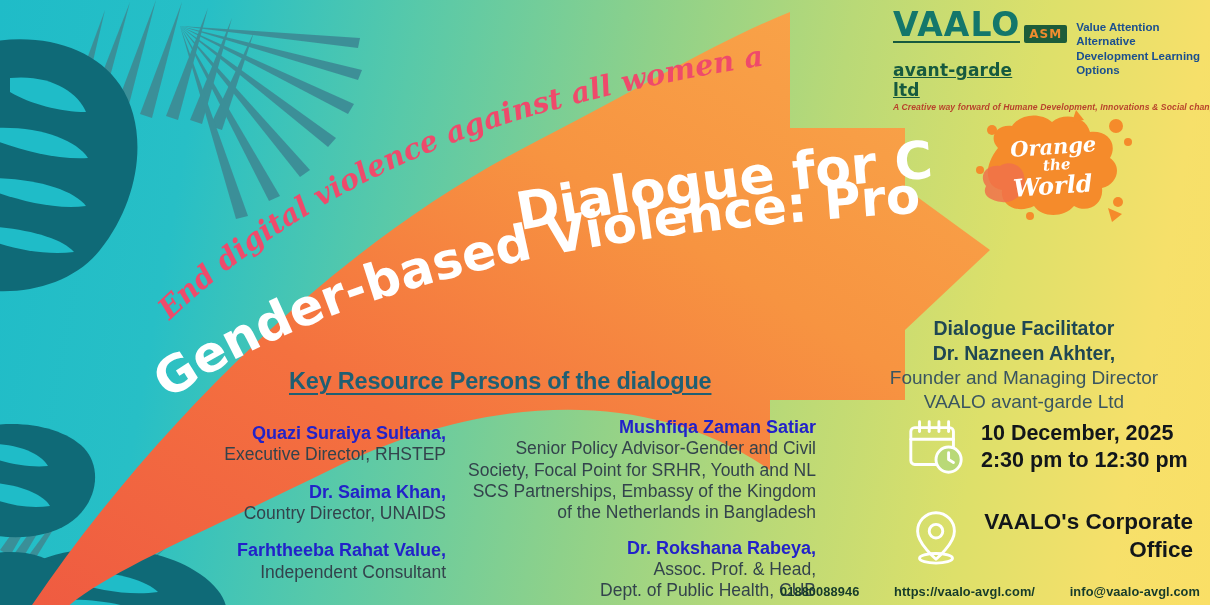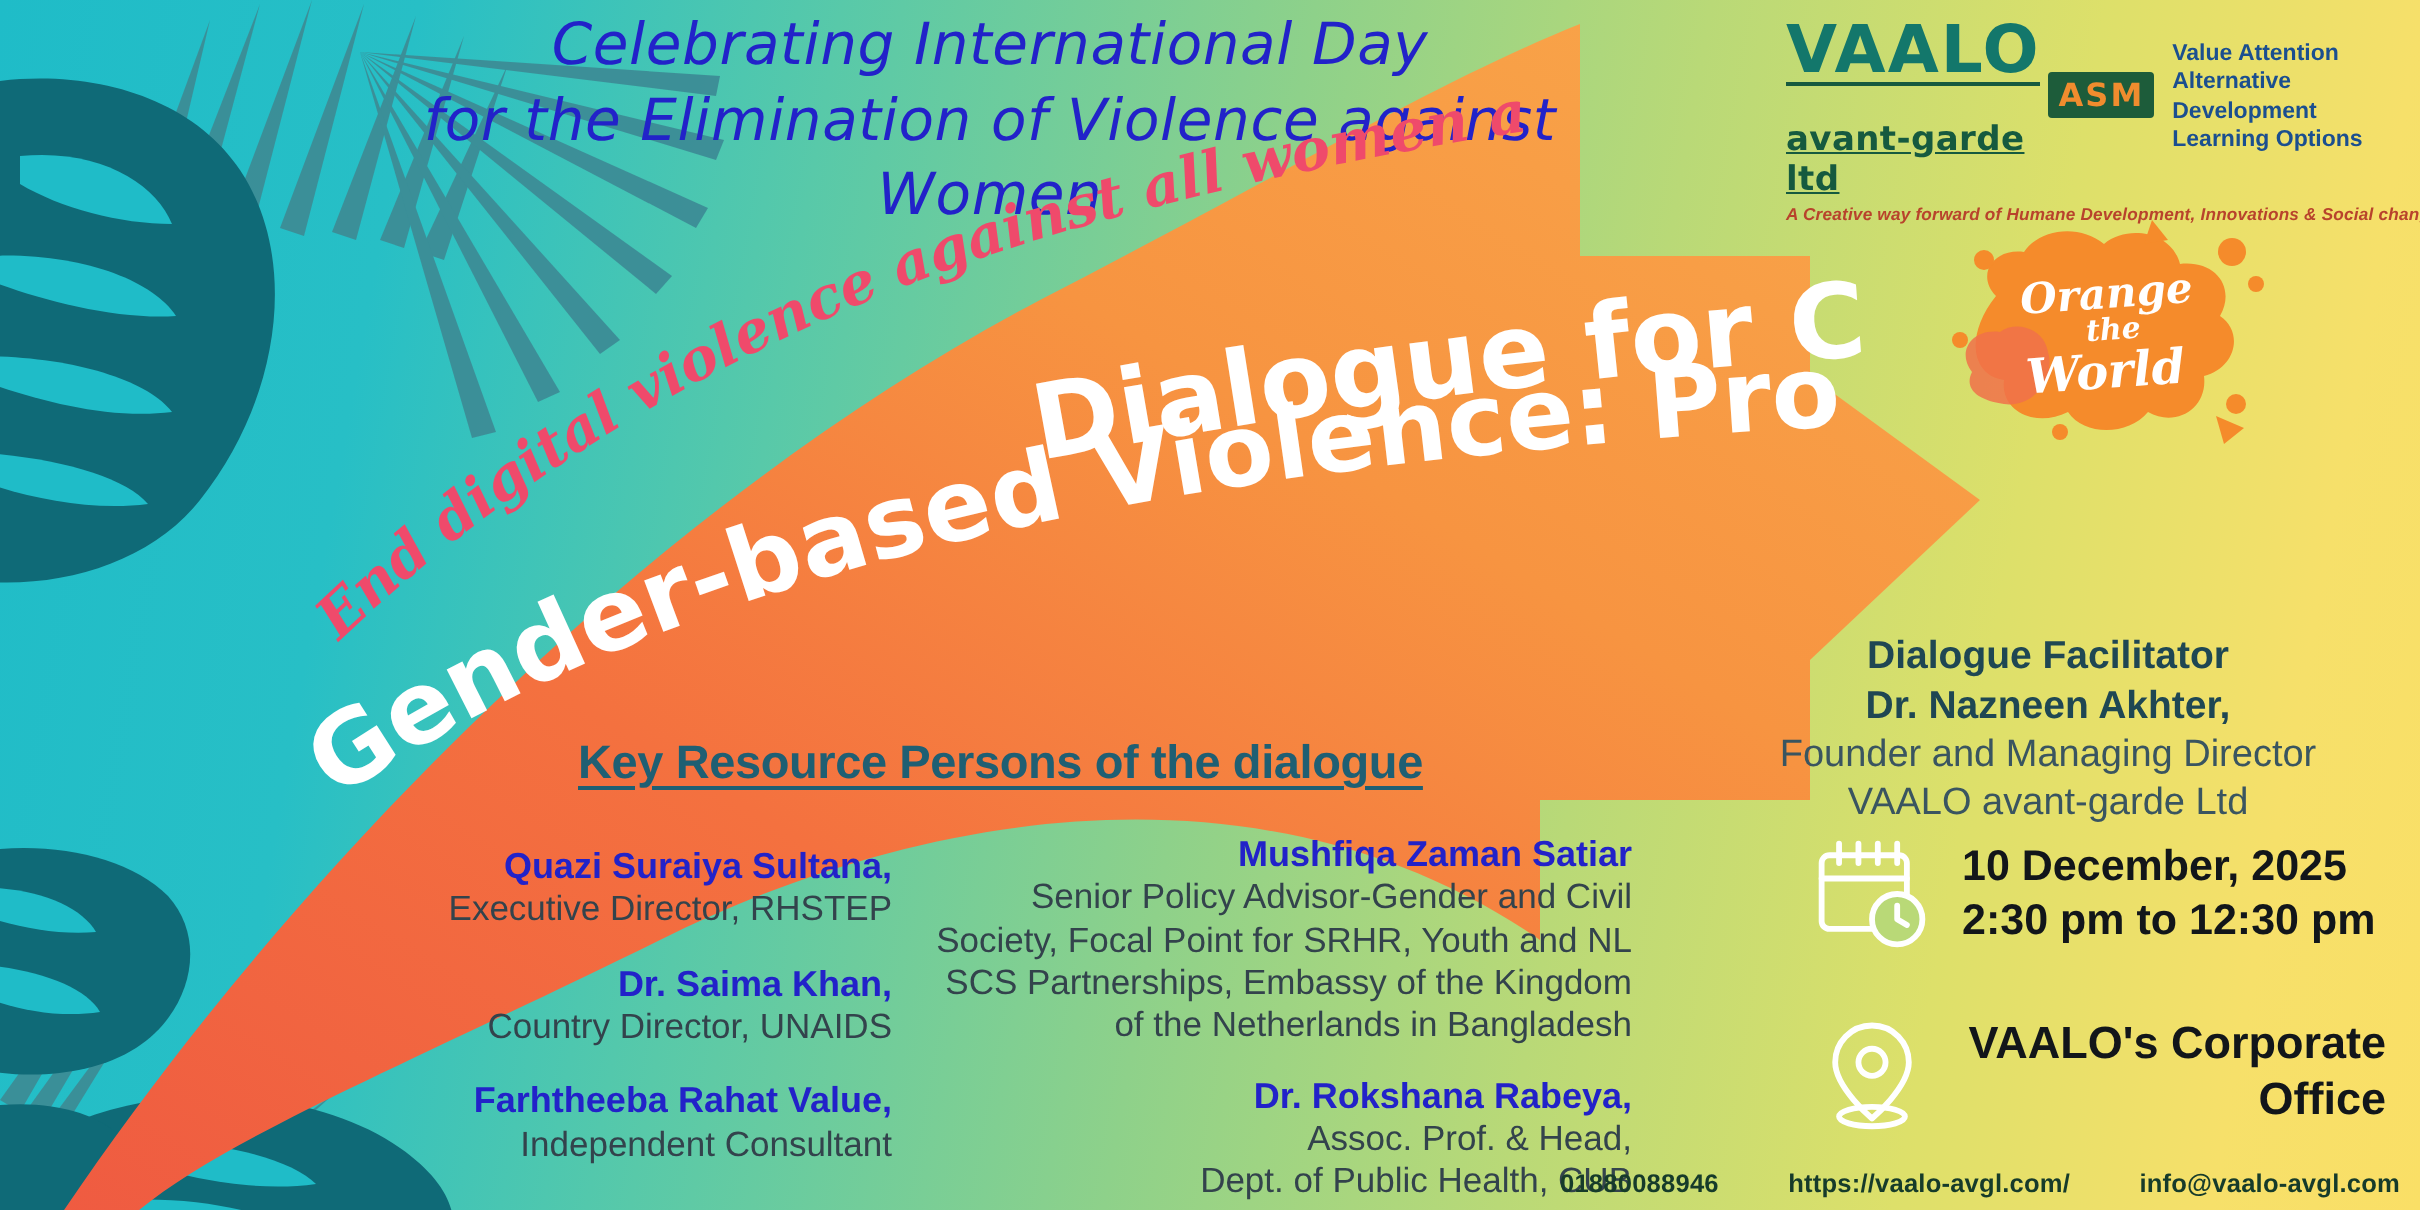--- a/index.html
+++ b/index.html
@@ -60,23 +60,22 @@
   .logo .vaalo{
     font-family:"DejaVu Sans", sans-serif;font-weight:bold;font-size:33px;
     color:#13776b;letter-spacing:1px;line-height:1;
   }
   .logo .avg{
     font-family:"DejaVu Sans", sans-serif;font-weight:bold;font-size:17px;
     color:#165a3f;letter-spacing:.2px;border-top:2px solid #165a3f;padding-top:17px;text-decoration:underline;
   }
   .logo .asm{
     display:inline-block;background:#1d5c3a;color:#f08c2e;font-weight:bold;
-    font-size:16px;padding:2px 5px;border-radius:2px;letter-spacing:1px;
+    font-size:12px;padding:2px 5px;border-radius:2px;letter-spacing:1px;
     font-family:"DejaVu Sans", sans-serif;
-    margin-top:12px;
   }
   .logo .sub{
     font-size:11.5px;font-weight:bold;color:#1b4f8f;line-height:1.25;
   }
   .logo .tag{
     font-size:8.6px;font-style:italic;font-weight:bold;color:#b8432c;
     letter-spacing:.1px;white-space:nowrap;
   }
   
   .otw{position:absolute;left:968px;top:108px;width:170px;height:118px;}
@@ -175,24 +174,20 @@
              L 905,188
              L 990,250
              L 905,330
              L 905,400
              L 770,400
              L 770,470
              C 640,380 470,400 330,470
              C 200,534 110,570 66,608 Z" fill="url(#arrGrad)"></path>
   </svg>
 
-  <div class="hdr">
-    <div>Celebrating International Day</div>
-    <div>for the Elimination of Violence against Women</div>
-  </div>
 
   <svg class="curved" viewBox="0 0 1210 605">
     <defs>
       <path id="pTag" d="M 160,330 C 260,230 400,150 560,108 C 650,84 720,72 760,66" fill="none"></path>
       <path id="pT1" d="M 520,230 C 640,208 760,190 930,178" fill="none"></path>
       <path id="pT2" d="M 168,400 C 300,310 480,258 700,232 C 820,218 900,214 935,212" fill="none"></path>
     </defs>
     <text font-family="DejaVu Serif, serif" font-style="italic" font-weight="bold" font-size="29" fill="#ef4a6b" letter-spacing="0">
       <textPath href="#pTag" startOffset="2%"><tspan>End digital violence against all women and girls</tspan></textPath>
     </text>

